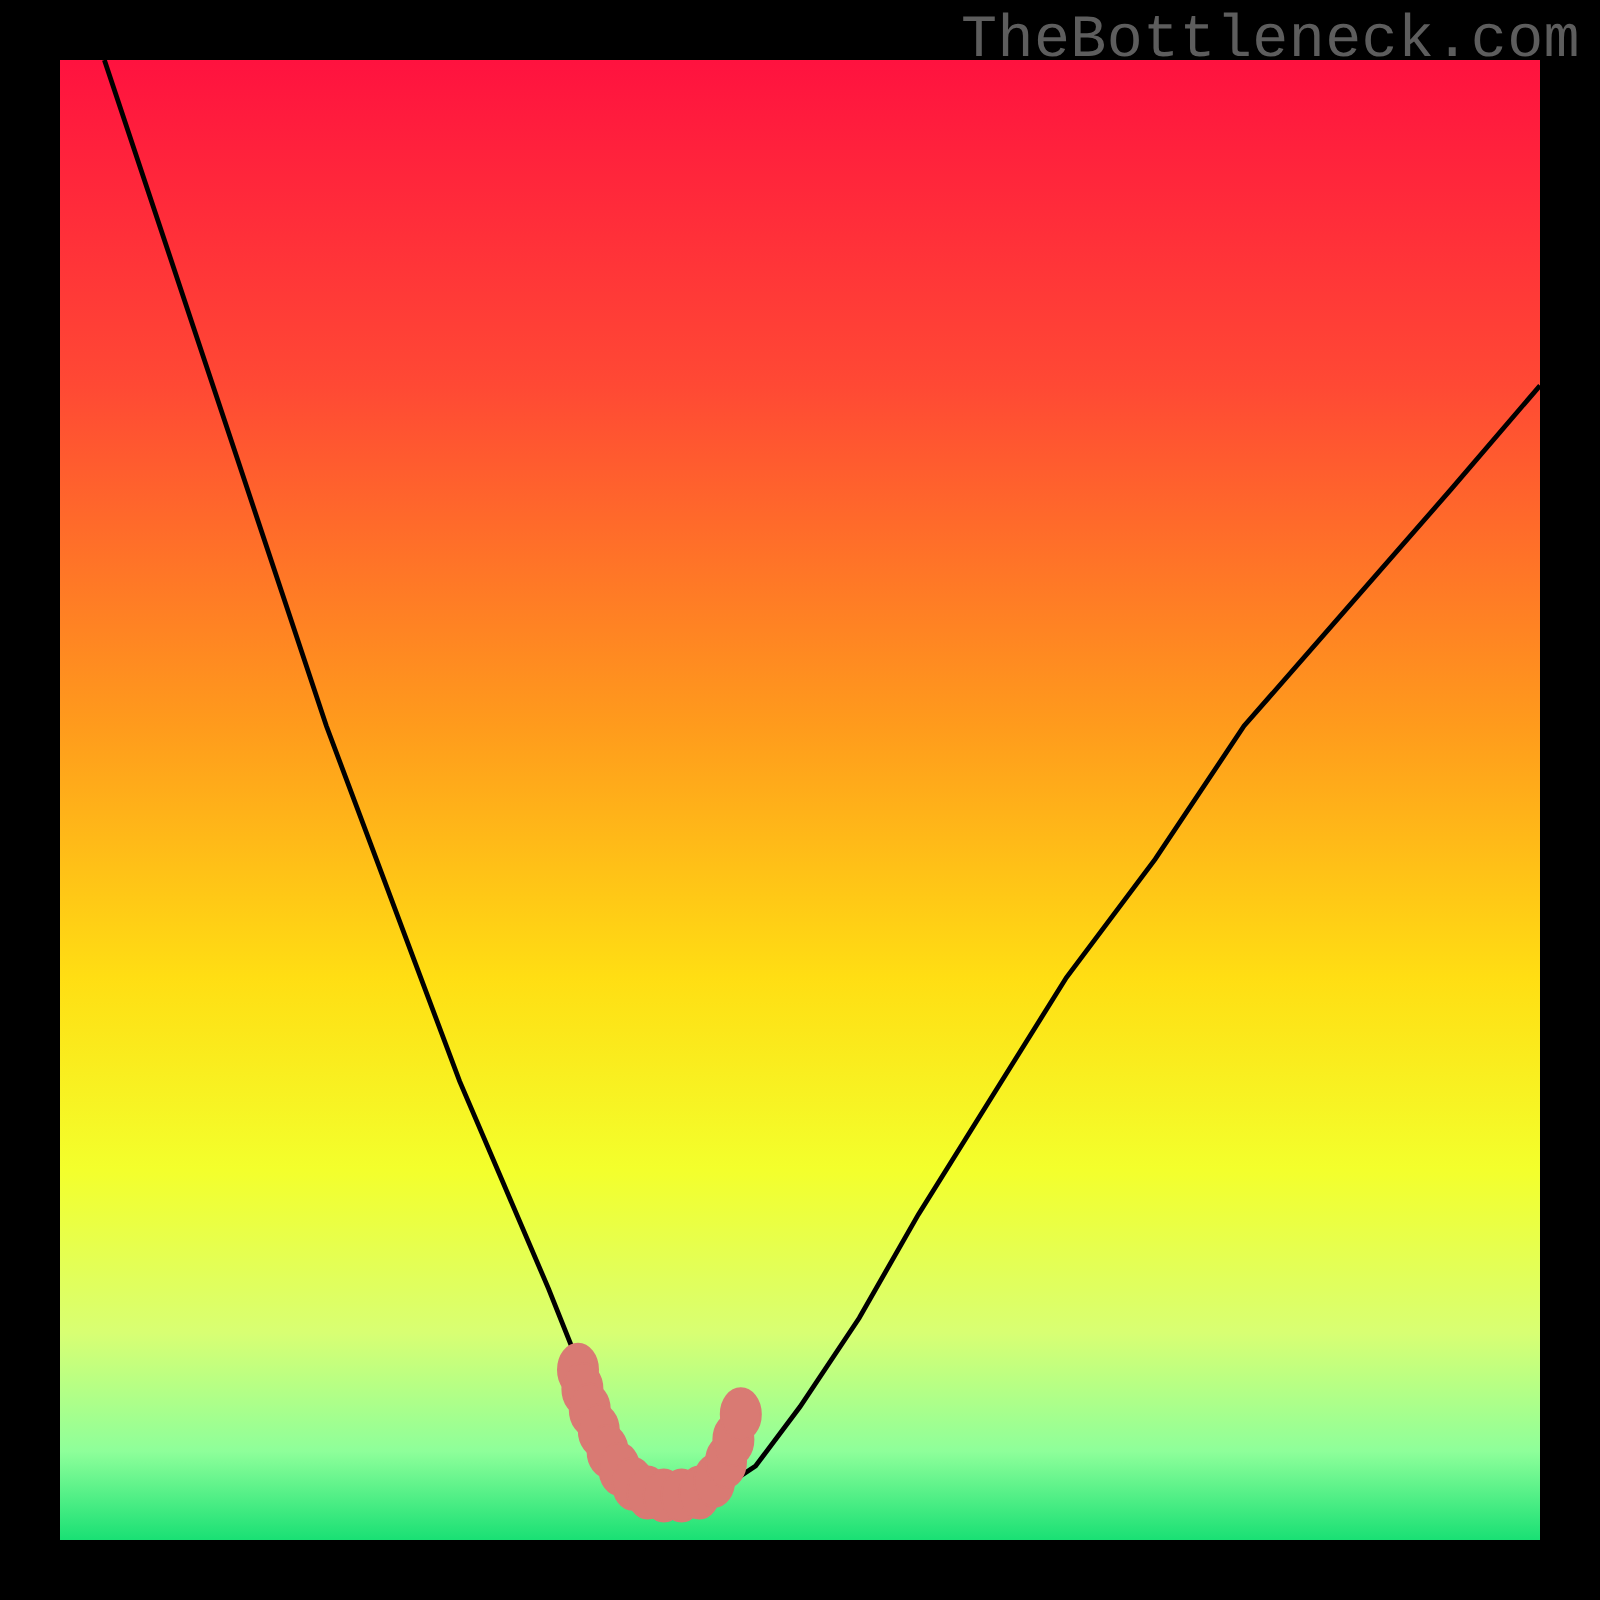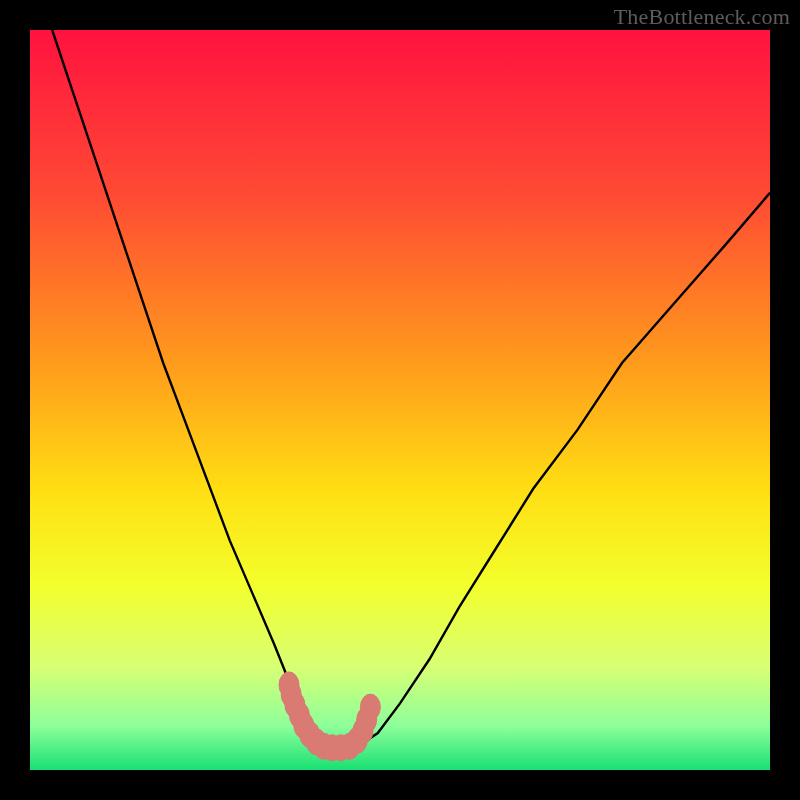--- a/index.html
+++ b/index.html
@@ -17,23 +17,23 @@
     left: 0;
     width: 800px;
     height: 800px;
     background: #000;
   }
   .watermark {
     position: absolute;
     top: 4px;
     right: 10px;
     color: #5d5d5d;
-    font-size: 22px;
+    font-size: 30px;
     font-weight: 500;
-    font-family: Liberation Serif, serif;
+    font-family: Liberation Mono, monospace;
     z-index: 50;
     letter-spacing: 0.2px;
   }
   svg {
     position: absolute;
     top: 0;
     left: 0;
   }
 </style>
 </head>

